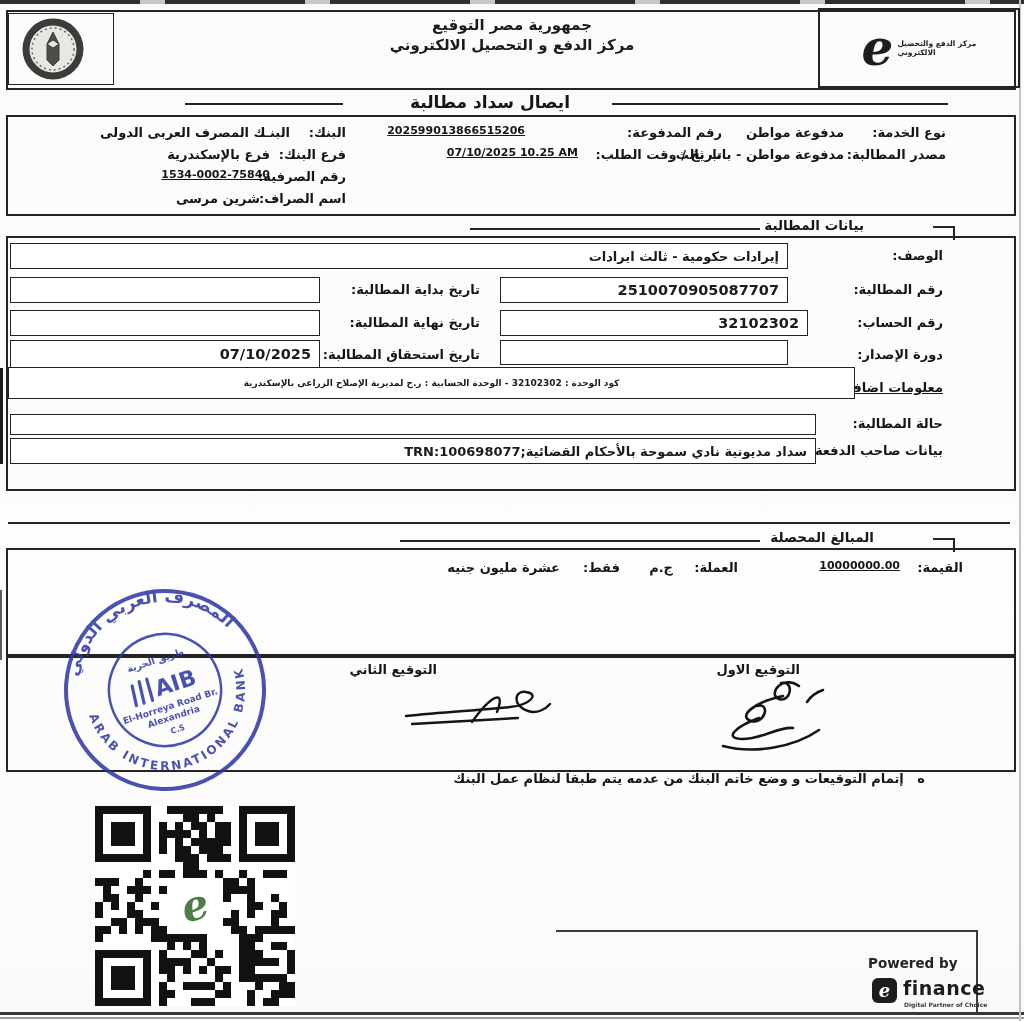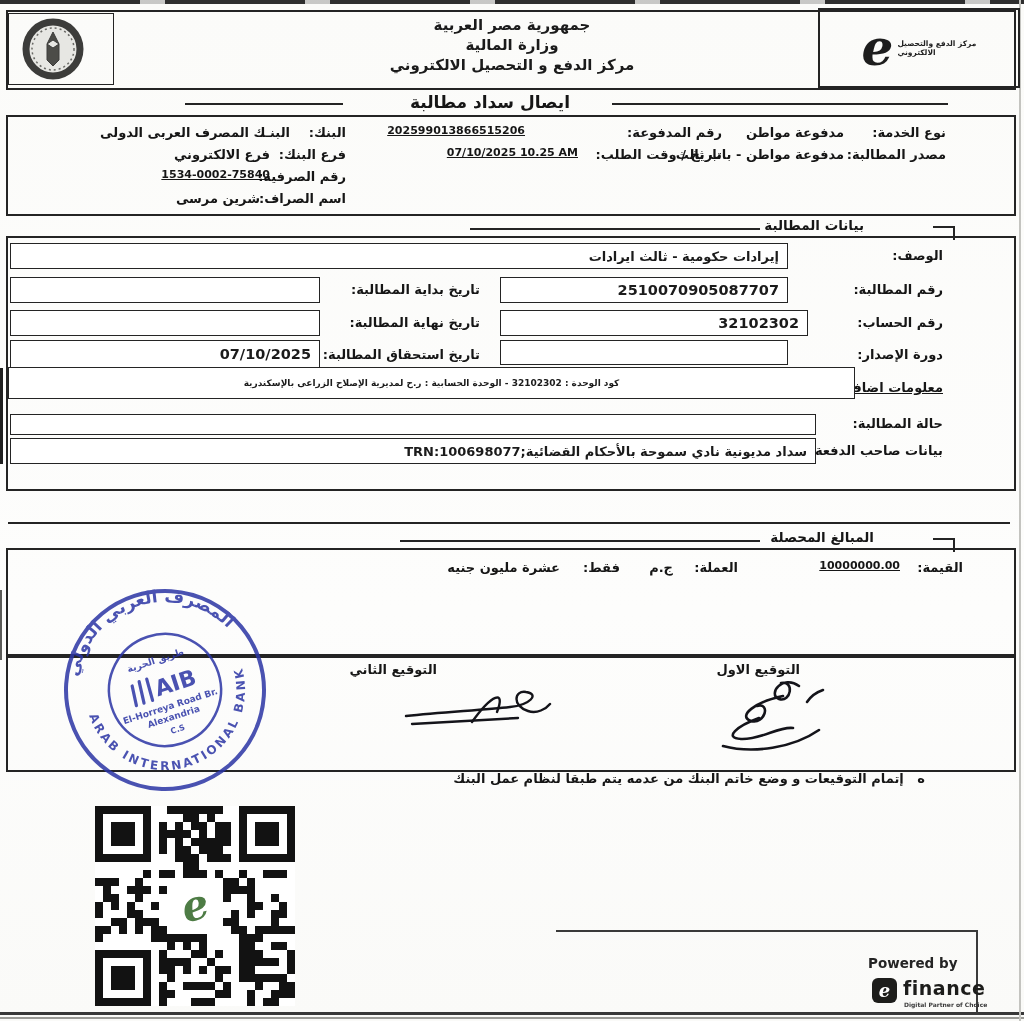--- a/index.html
+++ b/index.html
@@ -40,22 +40,21 @@
 
   <div class="bx" style="left:8px;top:13px;width:104px;height:70px;border-width:1.5px;">
     <svg width="104" height="70" viewBox="0 0 104 70">
       <circle cx="44" cy="35" r="27" fill="#e7e7e3" stroke="#3c3c3a" stroke-width="7"></circle>
       <circle cx="44" cy="35" r="21" fill="none" stroke="#6a6a66" stroke-width="1.5" stroke-dasharray="2 3"></circle>
       <path d="M44 18 L38 30 L44 26 L50 30 Z M38 30 L38 46 L44 52 L50 46 L50 30 L44 34 Z" fill="#4c4c48" stroke="#3c3c3a" stroke-width="1"></path>
     </svg>
   </div>
 
   <div class="abs" style="left:312px;top:15px;width:400px;text-align:center;direction:rtl;">
-    <div class="hdr-line">جمهورية مصر العربية</div>
-    <div class="hdr-line">وزارة المالية</div>
+    <div class="hdr-line">جمهورية مصر التوقيع</div>
     <div class="hdr-line">مركز الدفع و التحصيل الالكتروني</div>
   </div>
 
   <div class="bx" style="left:818px;top:8px;width:198px;height:76px;display:flex;align-items:center;justify-content:center;gap:4px;direction:ltr;">
     <span style="font-family:'DejaVu Serif',serif;font-style:italic;font-weight:700;font-size:50px;line-height:50px;color:#1d1d1d;">e</span>
     <span style="display:inline-block;direction:rtl;text-align:left;font-size:7.5px;font-weight:700;line-height:9px;color:#222;">
       <span>مركز الدفع والتحصيل</span><br>
       <span>الالكتروني</span>
     </span>
   </div>
@@ -72,21 +71,21 @@
   <div class="ar" style="right:180px;top:147px;">مدفوعة مواطن - باب ثالث</div>
 
   <div class="ar" style="right:302px;top:125px;">رقم المدفوعة:</div>
   <div class="num" style="right:499px;top:124px;">202599013866515206</div>
   <div class="ar" style="right:302px;top:147px;">تاريخ / وقت الطلب:</div>
   <div class="num" style="right:446px;top:146px;">07/10/2025 10.25 AM</div>
 
   <div class="ar" style="right:678px;top:125px;">البنك:</div>
   <div class="ar" style="right:734px;top:125px;">البنـك المصرف العربى الدولى</div>
   <div class="ar" style="right:678px;top:147px;">فرع البنك:</div>
-  <div class="ar" style="right:754px;top:147px;">فرع الالكتروني</div>
+  <div class="ar" style="right:754px;top:147px;">فرع بالإسكندرية</div>
   <div class="ar" style="right:678px;top:169px;">رقم الصرفية:</div>
   <div class="num" style="right:754px;top:168px;">1534-0002-75840</div>
   <div class="ar" style="right:678px;top:191px;">اسم الصراف:</div>
   <div class="ar" style="right:764px;top:191px;">شرين مرسى</div>
 
   <div class="ar sect" style="right:160px;top:217px;">بيانات المطالبة</div>
   <div class="line" style="left:470px;top:228px;width:290px;height:2px;"></div>
   <div class="corner" style="left:933px;top:226px;"></div>
 
   <div class="bx" style="left:6px;top:236px;width:1006px;height:251px;"></div>

